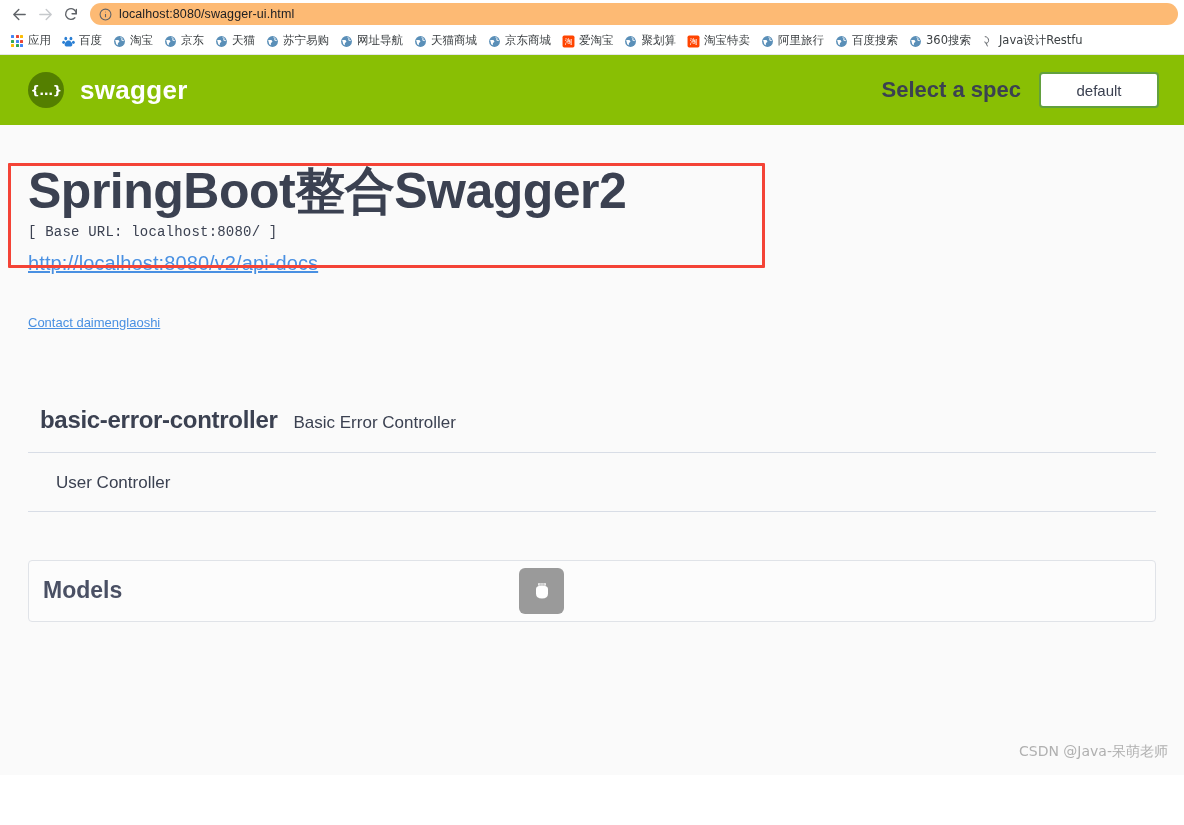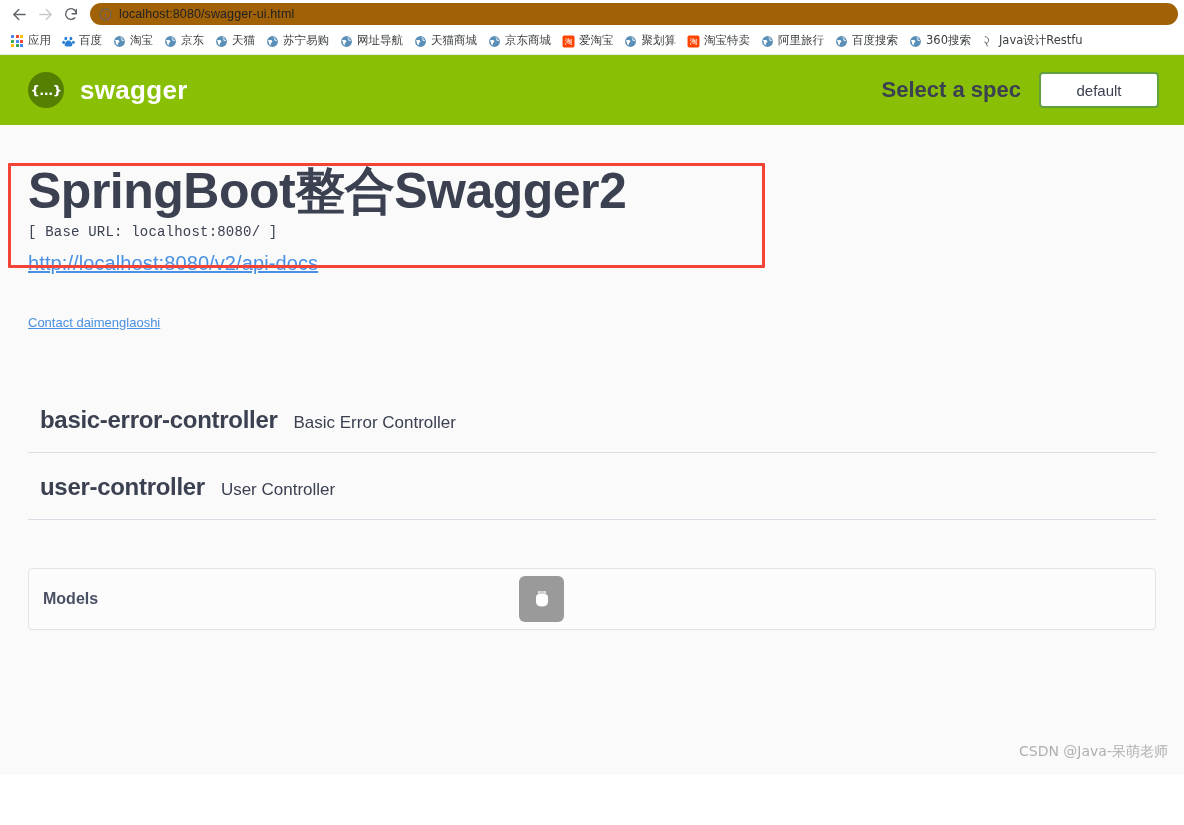--- a/index.html
+++ b/index.html
@@ -33,21 +33,21 @@
     align-items: center;
     justify-content: center;
     flex: 0 0 auto;
   }
   .nav-btn svg { display: block; }
 
   .omnibox {
     flex: 1 1 auto;
     height: 22px;
     margin-left: 6px;
-    background: #a16207;
+    background: #fdba74;
     border-radius: 11px;
     display: flex;
     align-items: center;
     padding: 0 9px;
     min-width: 0;
   }
   .omnibox .info-icon {
     flex: 0 0 auto;
     margin-right: 7px;
     display: flex;
@@ -261,21 +261,21 @@
     border: 1px solid #e0e3e8;
     border-radius: 4px;
     background: #fcfcfc;
     height: 62px;
     display: flex;
     align-items: center;
     padding: 0 0 0 14px;
     position: relative;
   }
   .models-title {
-    font-size: 16px;
+    font-size: 23px;
     font-weight: bold;
     color: #4a5064;
   }
   .models-toggle {
     position: absolute;
     left: 490px;
     width: 45px;
     height: 46px;
     background: #9a9a9a;
     border-radius: 6px;
@@ -531,21 +531,20 @@
 
   <div class="tag-sections">
     <div class="tag-section">
       <div class="tag-row">
         <span class="tag-name">basic-error-controller</span>
         <span class="tag-desc">Basic Error Controller</span>
       </div>
     </div>
     <div class="tag-section">
       <div class="tag-row">
-        <span class="tag-name">user-controller</span>
         <span class="tag-desc">User Controller</span>
       </div>
     </div>
   </div>
 
   <div class="models-block">
     <span class="models-title">Models</span>
     <div class="models-toggle">
       <svg width="20" height="22" viewBox="0 0 20 22">
         <path d="M4 9 Q4 5.5 10 5.5 Q16 5.5 16 9 L16 13.5 Q16 18.5 10 18.5 Q4 18.5 4 13.5 Z" fill="#ffffff"></path>

